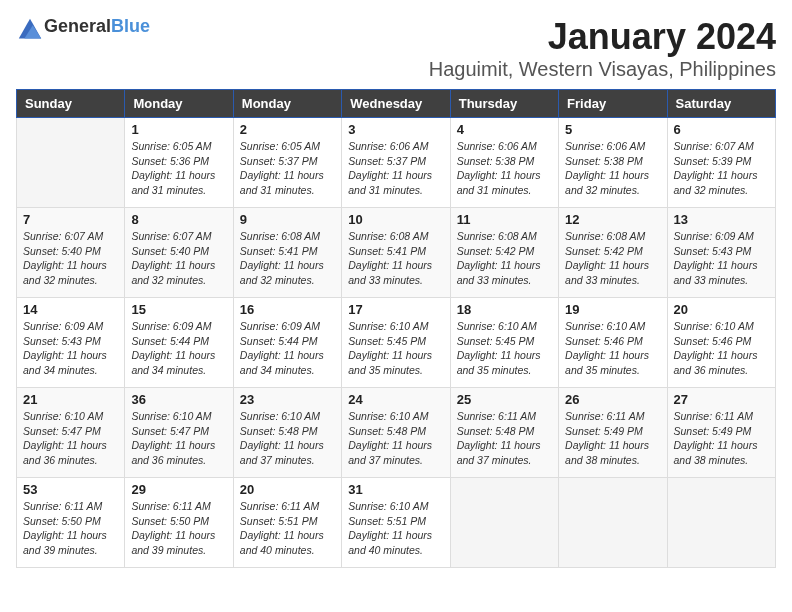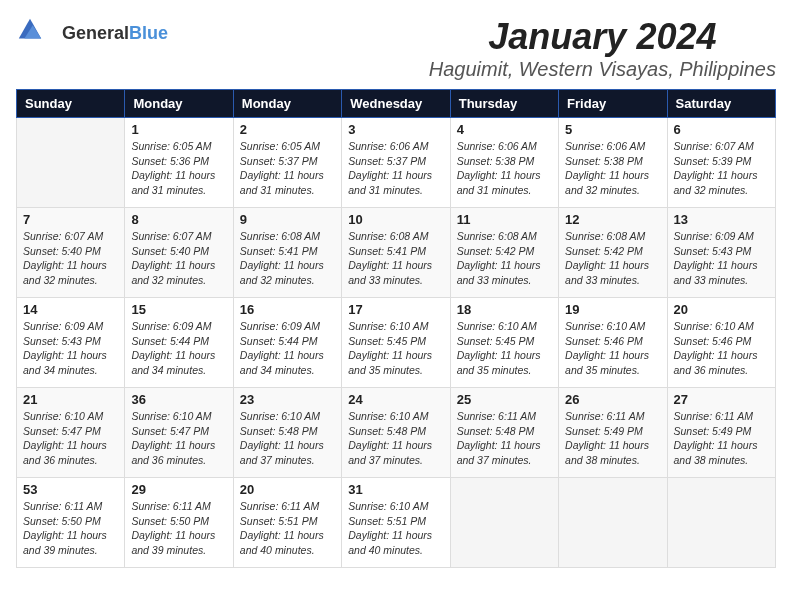--- a/index.html
+++ b/index.html
@@ -11,58 +11,57 @@
       padding: 16px;
     }
     .header {
       display: flex;
       justify-content: space-between;
       align-items: flex-start;
       margin-bottom: 8px;
     }
     .logo {
       display: flex;
-      align-items: flex-end;
-      gap: 18px;
+      align-items: flex-start;
+      gap: 0;
     }
     .logo-text-general {
       font-size: 18px;
       font-weight: bold;
       color: #333;
     }
     .logo-text-blue {
       font-size: 18px;
       font-weight: bold;
       color: #4a90d9;
     }
     .logo-icon {
       width: 28px;
       height: 28px;
     }
     .title-block {
-      text-align: center;
-      font-style: italic;
+      text-align: right;
     }
     .month-title {
       font-size: 36px;
       font-weight: bold;
       color: #222;
     }
     .location-title {
       font-size: 20px;
       color: #555;
     }
     .calendar {
       width: 100%;
       border-collapse: collapse;
       border: 1px solid #ccc;
       font-size: 11px;
     }
     .calendar th {
-      background-color: #0f172a;
+      background-color: #404040;
       color: #fff;
       text-align: left;
       padding: 6px 8px;
       font-size: 13px;
       font-weight: bold;
       border: 1px solid #2a5aaf;
     }
     .calendar td {
       vertical-align: top;
       padding: 4px 6px;

